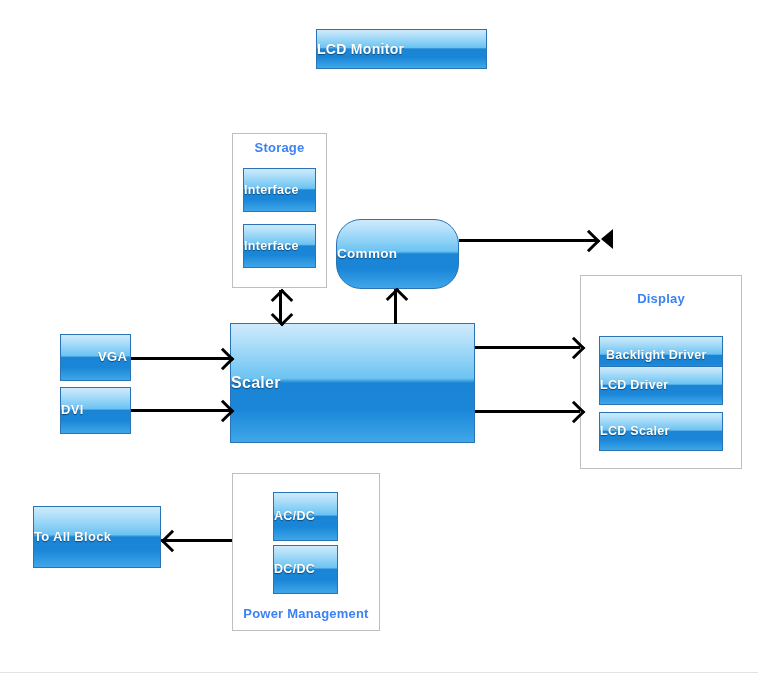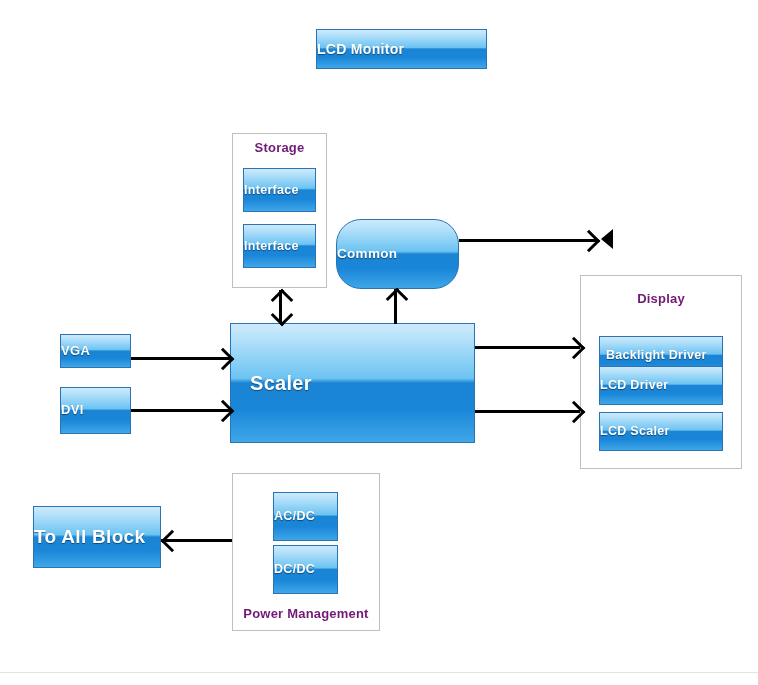--- a/index.html
+++ b/index.html
@@ -47,21 +47,21 @@
   .grp {
     position: absolute;
     box-sizing: border-box;
     border: 1px solid #bfbfbf;
     background: #ffffff;
   }
   .grp-title {
     position: absolute;
     width: 100%;
     text-align: center;
-    color: #701a75;
+    color: #3b82f6;
     font-weight: bold;
     font-size: 13px;
     letter-spacing: 0.2px;
     user-select: none;
   }
 
   
   .hline {
     position: absolute;
     height: 0;
@@ -121,29 +121,29 @@
   </div>
 
   <div class="blk" style="left:243px; top:224px; width:73px; height:44px; font-size:12.5px;">
     <span>Interface</span>
   </div>
 
   <div class="blk" style="left:336px; top:219px; width:123px; height:70px; font-size:13.5px;border-radius:25px;">
     <span>Common</span>
   </div>
 
-  <div class="blk" style="left:60px; top:334px; width:71px; height:34px; font-size:13px;">
+  <div class="blk" style="left:60px; top:334px; width:71px; height:47px; font-size:13px;padding-left:37px;">
     <span>VGA</span>
   </div>
 
   <div class="blk" style="left:60px; top:387px; width:71px; height:47px; font-size:13px;">
     <span>DVI</span>
   </div>
 
-  <div class="blk" style="left:230px; top:323px; width:245px; height:120px; font-size:20px;padding-left:19px;">
+  <div class="blk" style="left:230px; top:323px; width:245px; height:120px; font-size:16px;">
     <span>Scaler</span>
   </div>
 
   <div class="grp" style="left:580px; top:275px; width:162px; height:194px;"></div>
   <div class="grp-title" style="left:580px; top:291px; width:162px;">Display</div>
 
   <div class="blk" style="left:599px; top:320px; width:124px; height:39px; font-size:12.5px; padding:0 6px;margin-top:16px;">
     <span>Backlight Driver</span>
   </div>
 
@@ -159,21 +159,21 @@
   <div class="grp-title" style="left:232px; top:606px; width:148px;">Power Management</div>
 
   <div class="blk" style="left:273px; top:492px; width:65px; height:49px; font-size:12.5px;">
     <span>AC/DC</span>
   </div>
 
   <div class="blk" style="left:273px; top:545px; width:65px; height:49px; font-size:12.5px;">
     <span>DC/DC</span>
   </div>
 
-  <div class="blk" style="left:33px; top:506px; width:128px; height:62px; font-size:19px;">
+  <div class="blk" style="left:33px; top:506px; width:128px; height:62px; font-size:13px;">
     <span>To All Block</span>
   </div>
 
   <div class="hline" style="left:131px; top:357px; width:99px;"></div>
   <div class="chev right" style="left:215px; top:351px;"></div>
 
   <div class="hline" style="left:131px; top:409px; width:99px;"></div>
   <div class="chev right" style="left:215px; top:403px;"></div>
 
   <div class="vline" style="left:279px; top:290px; height:33px;"></div>

